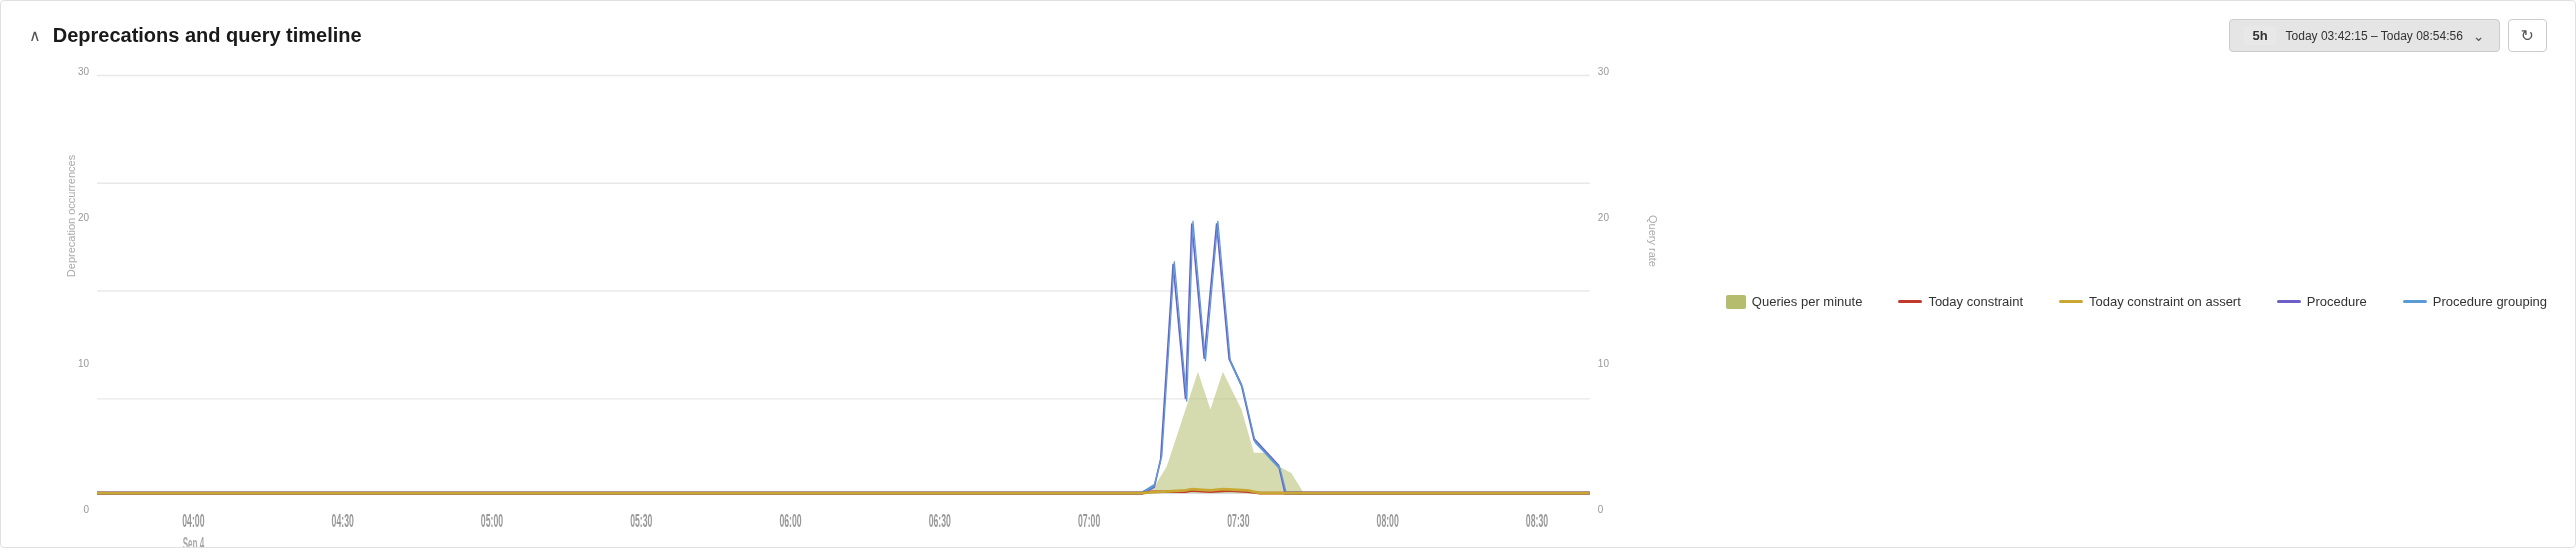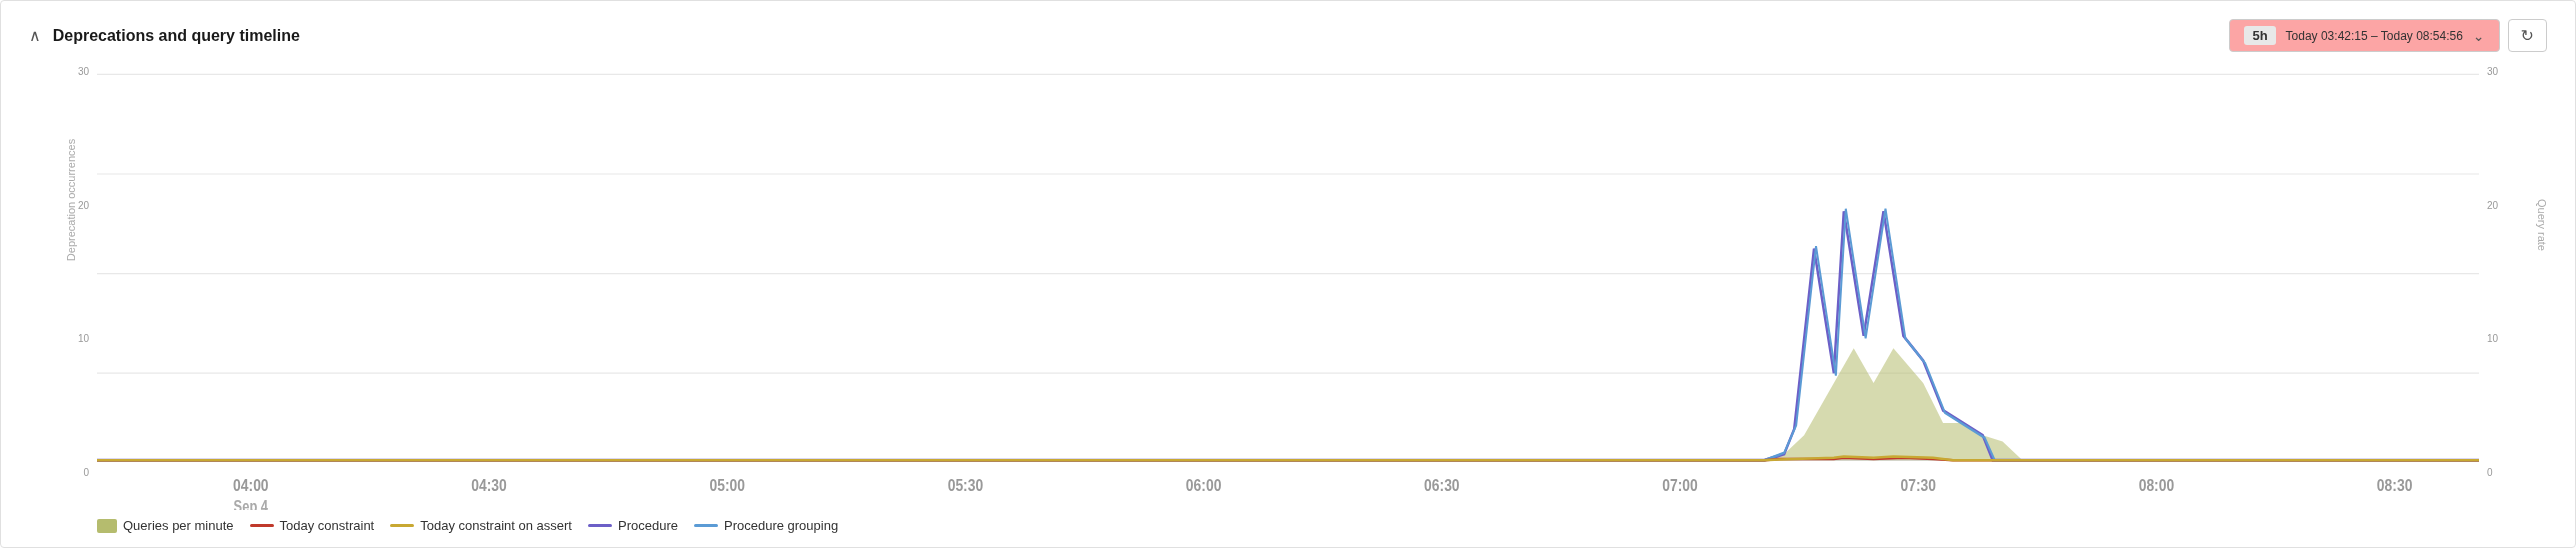--- a/index.html
+++ b/index.html
@@ -31,37 +31,37 @@
       display: flex;
       align-items: center;
       gap: 12px;
     }
     .collapse-icon {
       font-size: 16px;
       color: #555;
       cursor: pointer;
     }
     .panel-title {
-      font-size: 16px;
+      font-size: 20px;
       font-weight: 600;
       color: #1a1a1a;
     }
     .time-control {
       display: flex;
       align-items: center;
       gap: 8px;
     }
     .time-selector {
       display: flex;
       align-items: center;
       border: 1px solid #ccc;
       border-radius: 4px;
       padding: 6px 14px;
       cursor: pointer;
-      background: #fca5a5;
+      background: #e5e5e5;
       gap: 10px;
     }
     .time-badge {
       background: #e8e8e8;
       border-radius: 3px;
       padding: 2px 8px;
       font-size: 13px;
       font-weight: 600;
       color: #333;
     }
@@ -78,21 +78,21 @@
       border-radius: 4px;
       padding: 6px 12px;
       background: #fff;
       cursor: pointer;
       font-size: 16px;
       color: #555;
     }
     .chart-area {
       flex: 1;
       display: flex;
-      flex-direction: column;
+      flex-direction: row;
       padding: 0 28px 0 28px;
       position: relative;
       min-height: 0;
     }
     .chart-wrapper {
       flex: 1;
       position: relative;
       display: flex;
       min-height: 0;
     }
@@ -102,21 +102,21 @@
       min-width: 0;
       font-weight: bold;
     }
     svg.main-chart {
       width: 100%;
       height: 100%;
     }
     .legend {
       display: flex;
       align-items: center;
-      gap: 16px;
+      gap: 36px;
       padding: 8px 0 14px 68px;
       flex-shrink: 0;
       flex-wrap: wrap;
     }
     .legend-item {
       display: flex;
       align-items: center;
       gap: 6px;
       font-size: 13px;
       color: #333;

